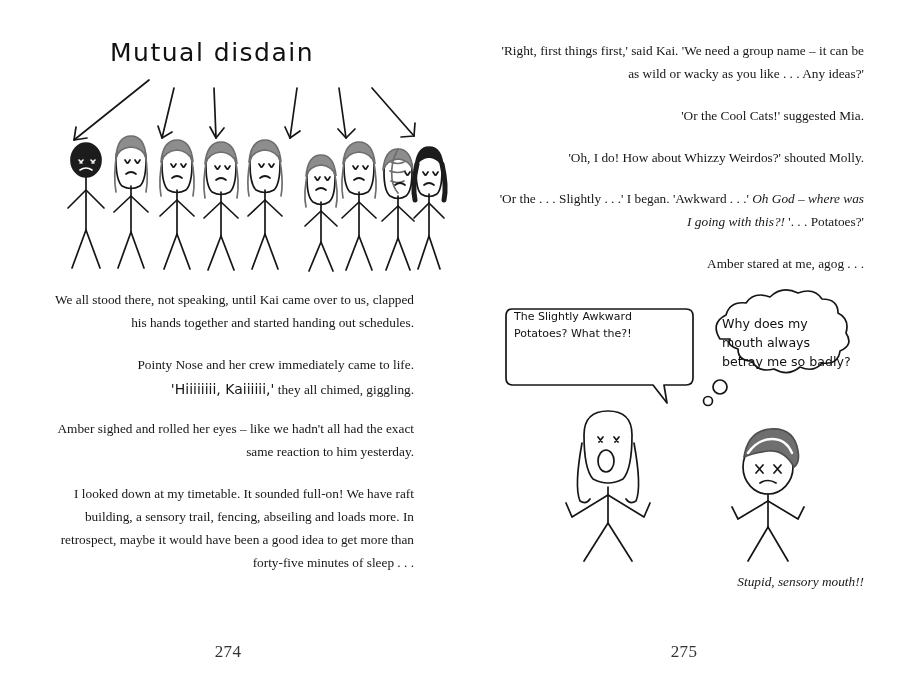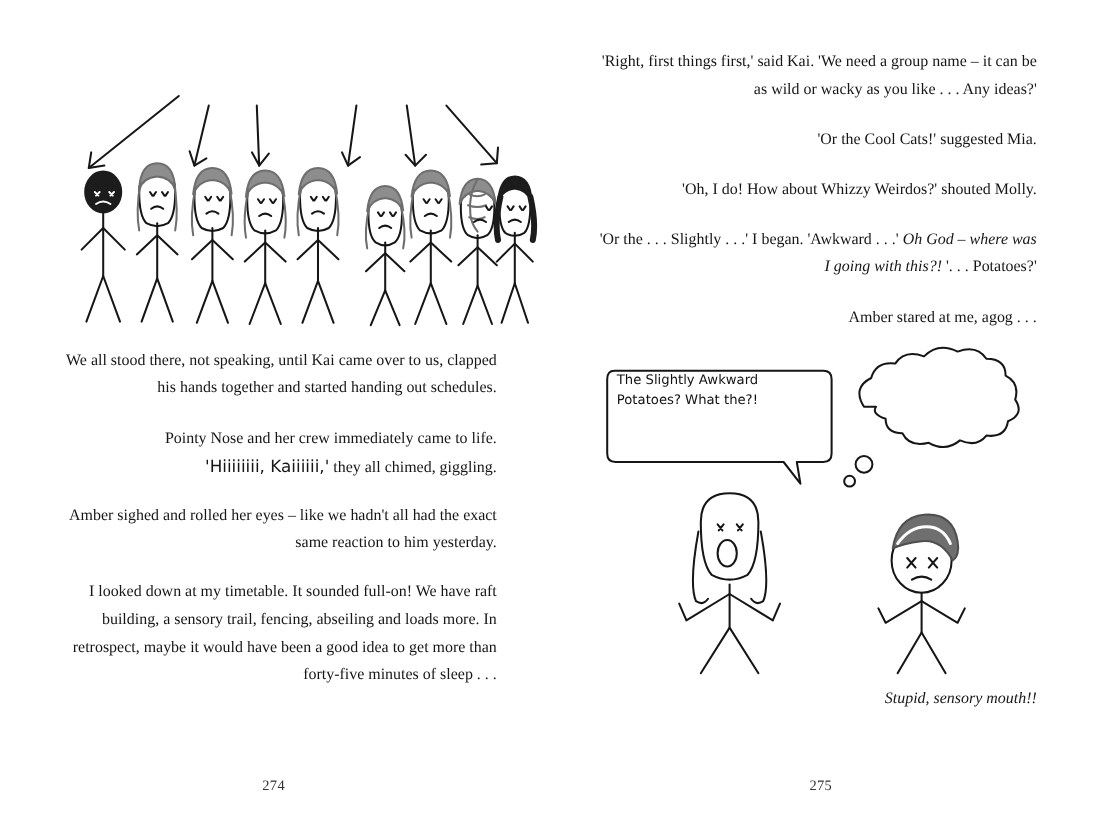--- a/index.html
+++ b/index.html
@@ -32,21 +32,21 @@
   .page-right {
     padding: 40px 48px 0 42px;
   }
   .folio {
     position: absolute;
     bottom: 38px;
     width: 100%;
     left: 0;
     text-align: center;
     font-family: "Liberation Serif", serif;
-    font-size: 12px;
+    font-size: 17px;
     color: #333;
     letter-spacing: 0.3px;
   }
   p.body {
     font-family: "Liberation Serif", serif;
     font-size: 13.3px;
     line-height: 1.72;
     margin: 0 0 19px 0;
     color: #161616;
     text-align: right;
@@ -93,20 +93,21 @@
   .bubble-text.small { font-size: 12.6px; }
 </style>
 </head>
 <body>
 
 <div class="spread">
 
   <div class="page page-left">
 
     <div class="illus-top">
+      <div class="title-hand">Mutual disdain</div>
 
       <svg width="372" height="235" viewBox="0 0 372 235">
         <g fill="none" stroke="#161616" stroke-width="1.7" stroke-linecap="round" stroke-linejoin="round">
 
           <path d="M95 40 L20 100"></path>
           <path d="M20 100 l2 -13 M20 100 l13 -2"></path>
           <path d="M120 48 L108 98"></path>
           <path d="M108 98 l-4 -12 M108 98 l10 -6"></path>
           <path d="M160 48 L162 98"></path>
           <path d="M162 98 l-6 -11 M162 98 l8 -10"></path>
@@ -284,19 +285,20 @@
           <path d="M276 170 l7 8 M283 170 l-7 8"></path>
           <path d="M262 188 q8 -5 16 0"></path>
           <path d="M270 199 L270 232"></path>
           <path d="M270 206 L240 224 M240 224 L234 212"></path>
           <path d="M270 206 L300 224 M300 224 L306 212"></path>
           <path d="M270 232 L250 266 M270 232 L290 266"></path>
         </g>
       </svg>
 
       <div class="bubble-text" style="position:absolute; left:16px; top:14px; width:170px;">The Slightly Awkward Potatoes? What the?!</div>
+      <div class="bubble-text small" style="position:absolute; left:224px; top:20px; width:130px;">Why does my mouth always betray me so badly?</div>
     </div>
 
     <p class="body ital">Stupid, sensory mouth!!</p>
 
     <div class="folio">275</div>
   </div>
 </div>
 
 </body></html>

